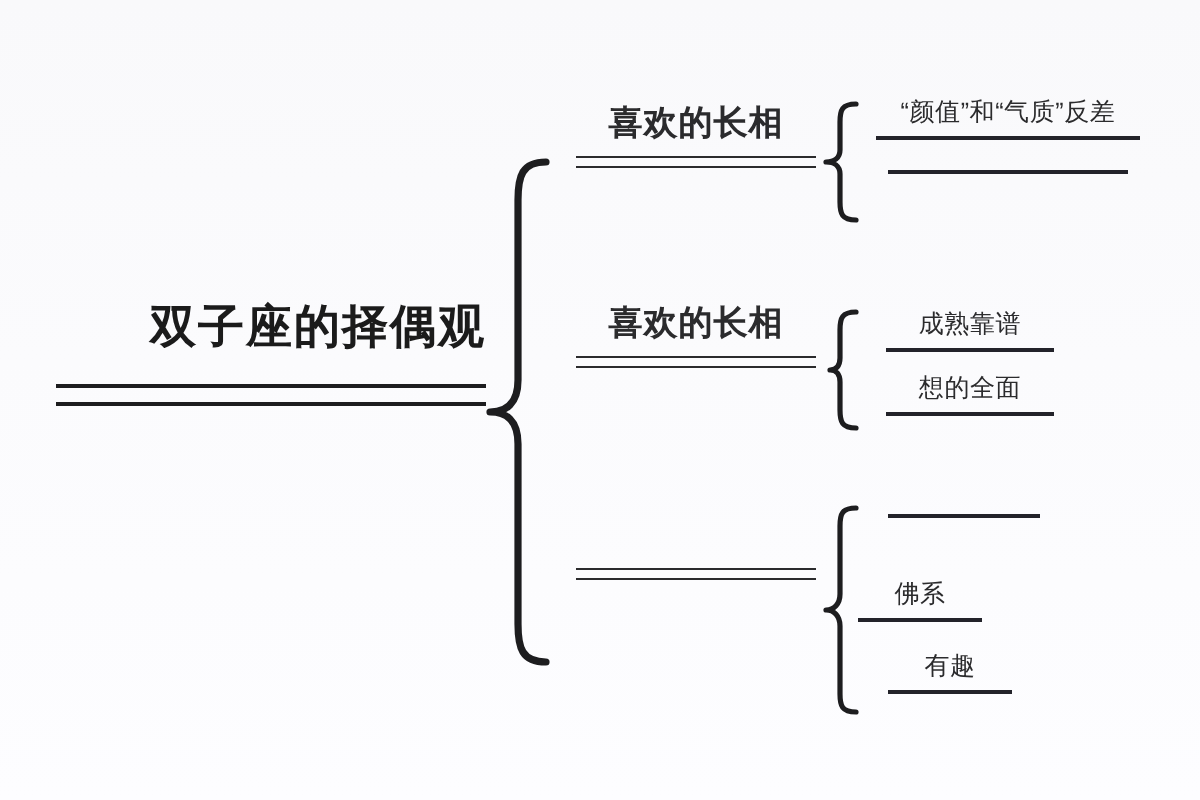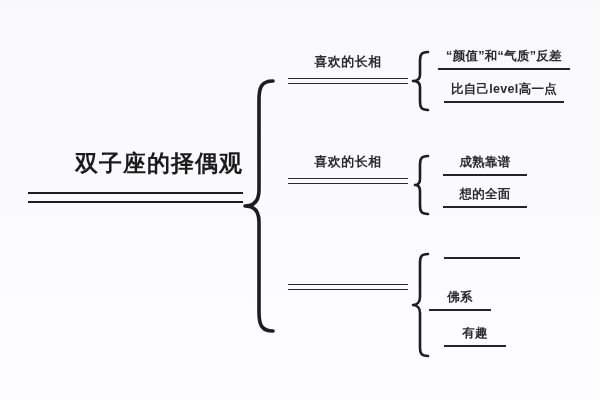--- a/index.html
+++ b/index.html
@@ -45,21 +45,21 @@
     border-bottom: 2.5px solid #1d1d1f;
   }
 
   
   .branch-node {
     position: absolute;
     width: 120px;
     text-align: center;
   }
   .branch-label {
-    font-size: 13px;
+    font-size: 17px;
     font-weight: bold;
     color: #2b2b2d;
     letter-spacing: 0.5px;
     line-height: 19px;
     white-space: nowrap;
   }
   .branch-rule {
     margin-top: 7px;
     width: 100%;
     height: 4px;
@@ -70,21 +70,21 @@
   .branch-2 { left: 288px; top: 152px; }
   .branch-3 { left: 288px; top: 277px; }
 
   
   .leaf-node {
     position: absolute;
     text-align: center;
   }
   .leaf-label {
     font-size: 12.5px;
-    font-weight: bold;
+    font-weight: normal;
     color: #2b2b2d;
     letter-spacing: 0.3px;
     line-height: 16px;
     white-space: nowrap;
   }
   .leaf-rule {
     margin-top: 4px;
     width: 100%;
     height: 0;
     border-top: 2px solid #23232a;
@@ -140,21 +140,20 @@
   <svg class="brace brace-sub-1" viewBox="0 0 20 62" preserveAspectRatio="none">
     <path d="M17 2 C10 2 9 5 9 11 L9 25 C9 29 6 31 2 31 C6 31 9 33 9 37 L9 51 C9 57 10 60 17 60" stroke-width="2.6" vector-effect="non-scaling-stroke"></path>
   </svg>
 
   <div class="leaf-node leaf-1-1">
     <div class="leaf-label">“颜值”和“气质”反差</div>
     <div class="leaf-rule"></div>
   </div>
 
   <div class="leaf-node leaf-1-2">
-    <div class="leaf-label">比自己level高一点</div>
     <div class="leaf-rule"></div>
   </div>
 
   <div class="branch-node branch-2">
     <div class="branch-label">喜欢的长相</div>
     <div class="branch-rule"></div>
   </div>
 
   <svg class="brace brace-sub-2" viewBox="0 0 18 62" preserveAspectRatio="none">
     <path d="M15 2 C8 2 7 5 7 11 L7 25 C7 29 5 31 2 31 C5 31 7 33 7 37 L7 51 C7 57 8 60 15 60" stroke-width="2.6" vector-effect="non-scaling-stroke"></path>

